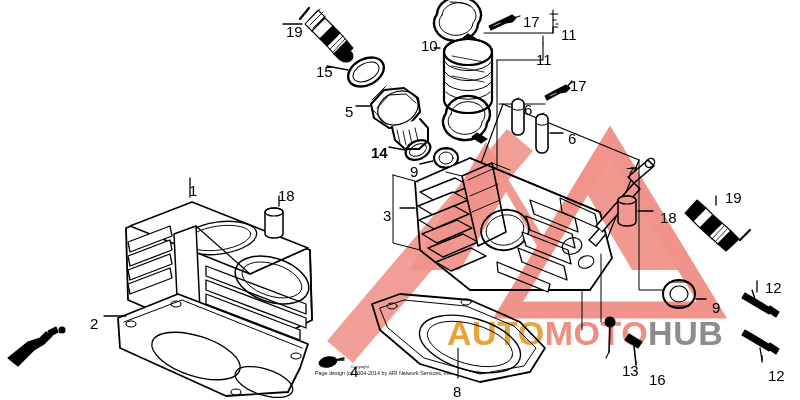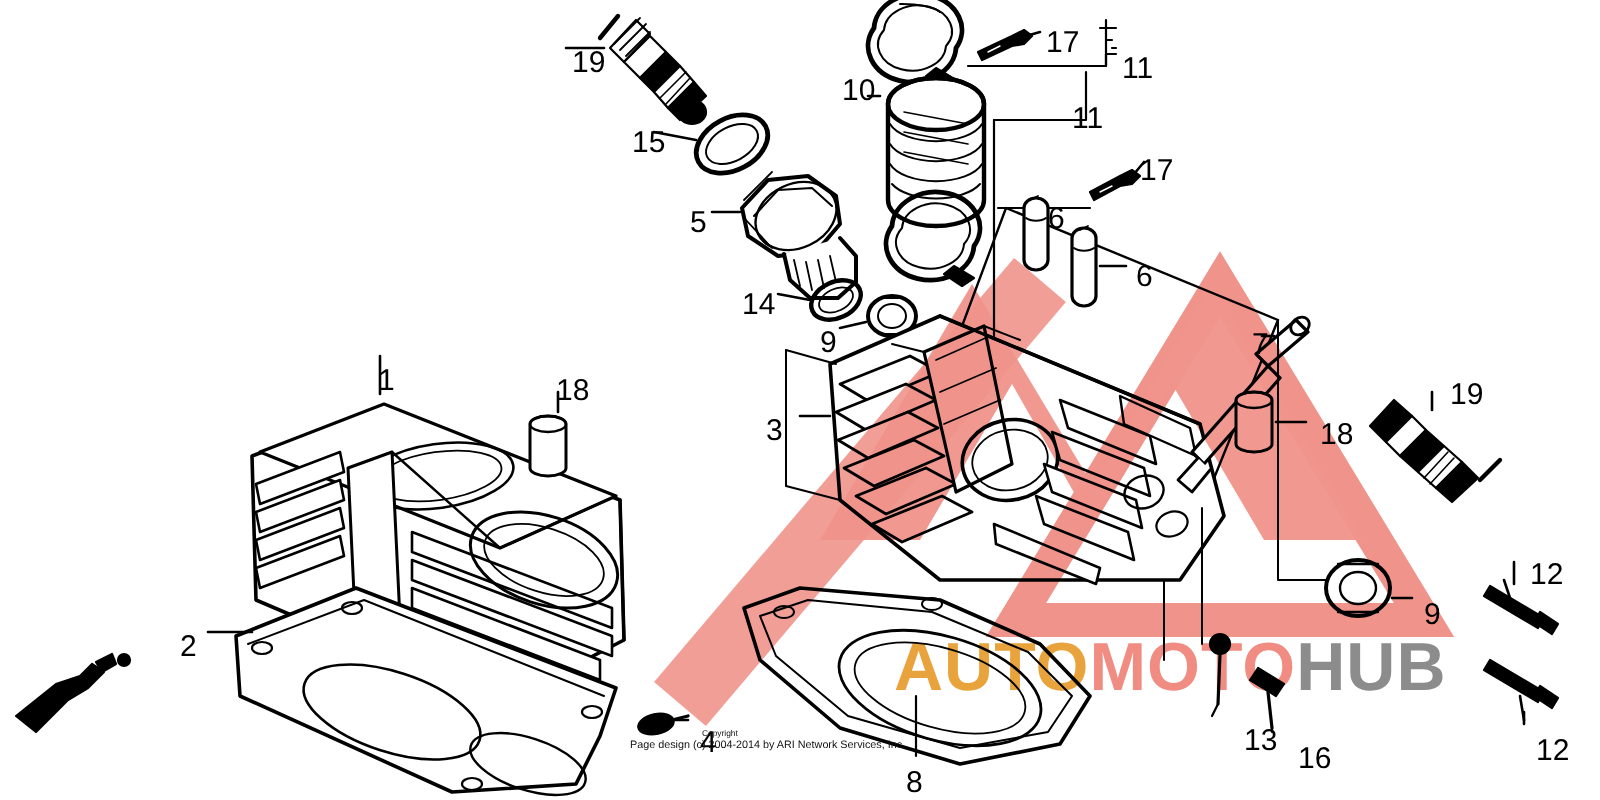--- a/index.html
+++ b/index.html
@@ -304,21 +304,21 @@
     </g>
     <g>
       <text id="wmText" x="447" y="345" font-family="Liberation Sans, sans-serif" font-size="34" font-weight="bold" letter-spacing="0.5"><tspan fill="#e8a33d">AUTO</tspan><tspan fill="#f08c82">MOTO</tspan><tspan fill="#8c8c8c">HUB</tspan></text>
     </g>
   </svg>
 
   <div id="labels">
       <div class="lbl" style="left: 286px; top: 24px;">19</div>
       <div class="lbl" style="left: 316px; top: 64px;">15</div>
       <div class="lbl" style="left: 345px; top: 104px;">5</div>
-      <div class="lbl" style="left: 371px; top: 145px;">14</div>
+      <div class="lbl" style="left: 371px; top: 145px; font-weight: bold;">14</div>
       <div class="lbl" style="left: 410px; top: 164px;">9</div>
       <div class="lbl" style="left: 421px; top: 38px;">10</div>
       <div class="lbl" style="left: 523px; top: 14px;">17</div>
       <div class="lbl" style="left: 561px; top: 27px;">11</div>
       <div class="lbl" style="left: 536px; top: 52px;">11</div>
       <div class="lbl" style="left: 570px; top: 78px;">17</div>
       <div class="lbl" style="left: 524px; top: 102px;">6</div>
       <div class="lbl" style="left: 568px; top: 131px;">6</div>
       <div class="lbl" style="left: 383px; top: 208px;">3</div>
       <div class="lbl" style="left: 626px; top: 165px;">7</div>

